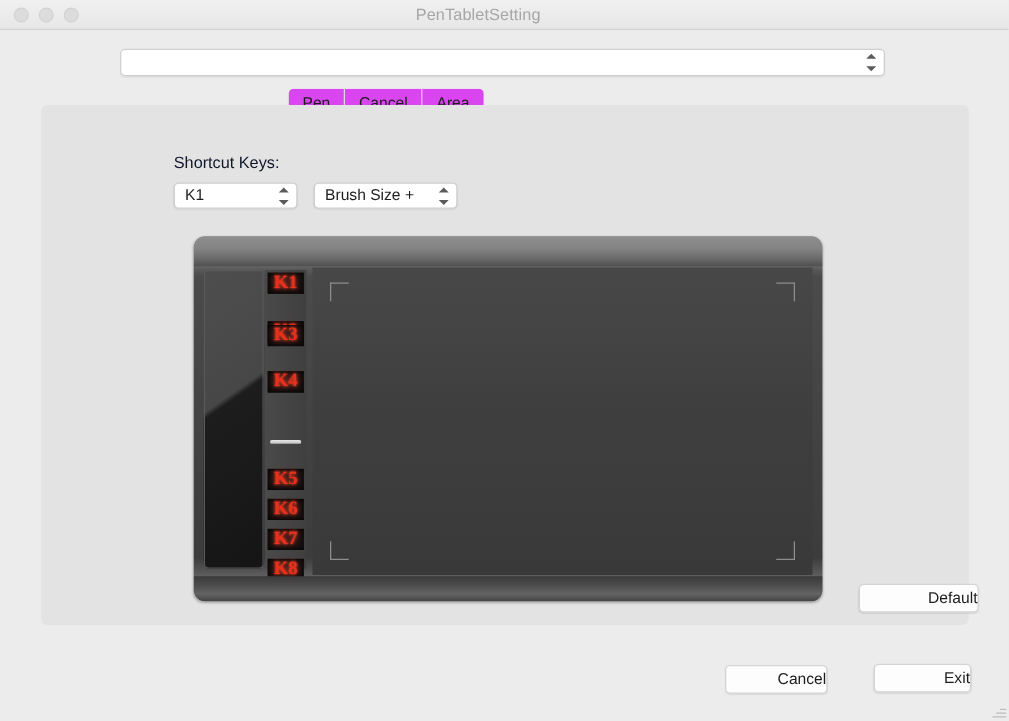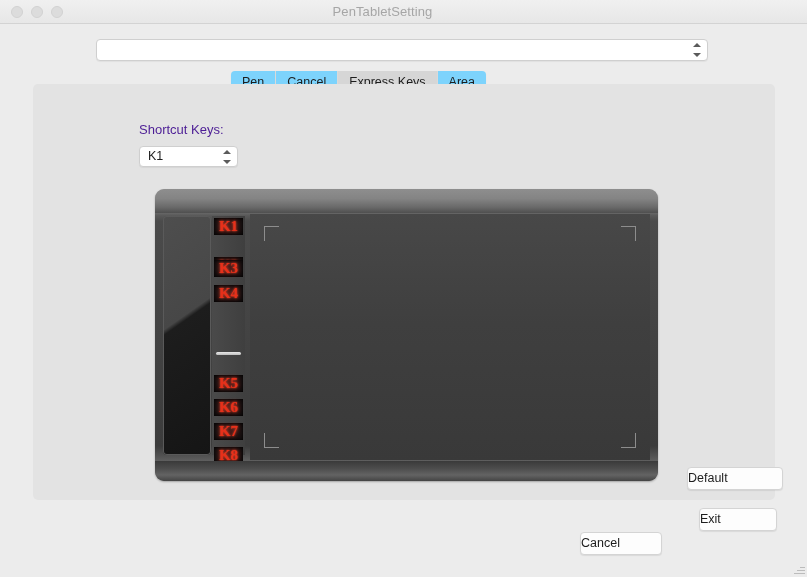--- a/index.html
+++ b/index.html
@@ -92,21 +92,21 @@
   .tabbar {
     position: absolute;
     left: 231px; top: 71px;
     height: 23px;
     display: flex;
     border-radius: 4px;
     overflow: hidden;
     box-shadow: 0 1px 1px rgba(0,0,0,0.10);
   }
   .tab {
-    background: #7dd3fc;
+    background: #d946ef;
     border-right: 1px solid #dadada;
     font-size: 12.5px;
     color: #1d1d1d;
     padding: 0 11px;
     line-height: 23px;
     white-space: nowrap;
   }
   .tab:last-child { border-right: none; }
   .tab.selected { background: #d6d6d6; }
 
@@ -116,21 +116,21 @@
     left: 33px; top: 84px;
     width: 742px; height: 416px;
     background: #e3e3e3;
     border-radius: 5px;
   }
 
   .shortcut-label {
     position: absolute;
     left: 139px; top: 122px;
     font-size: 13px;
-    color: #4c1d95;
+    color: #0f172a;
   }
 
   .dd {
     position: absolute;
     height: 21px;
     background: #ffffff;
     border: 1px solid #cfcfcf;
     border-radius: 4px;
     box-shadow: 0 1px 1px rgba(0,0,0,0.06);
   }
@@ -234,28 +234,28 @@
   .corner.br { right: 14px; bottom: 12px; border-right:1.5px solid #8d8d8d; border-bottom:1.5px solid #8d8d8d; }
 
   
   .btn {
     position: absolute;
     background: #fdfdfd;
     border: 1px solid #d4d4d4;
     border-radius: 4px;
     font-size: 12.5px;
     color: #1d1d1d;
-    text-align: left;
+    text-align: right;
     box-shadow: 0 1px 1px rgba(0,0,0,0.08);
     line-height: 21px;
     height: 23px;
   }
   #btn-default { left: 687px; top: 467px; width: 96px; height: 23px; }
   #btn-cancel  { left: 580px; top: 532px; width: 82px; height: 23px; }
-  #btn-exit    { left: 699px; top: 508px; width: 78px; height: 23px; }
+  #btn-exit    { left: 699px; top: 531px; width: 78px; height: 23px; }
 
   .resize-grip {
     position: absolute;
     right: 2px; bottom: 2px;
     width: 12px; height: 12px;
   }
   .resize-grip span {
     position: absolute;
     right: 0;
     height: 1px;
@@ -280,47 +280,53 @@
     <span class="combo-text"></span>
     <span class="chev">
       <i class="up"></i>
         <i class="down"></i>
     </span>
   </div>
 
   <div class="tabbar">
     <div class="tab">Pen</div>
     <div class="tab">Cancel</div>
-    <div class="tab selected">Express Keys</div>
     <div class="tab">Area</div>
   </div>
 
   <div class="panel"></div>
 
   <div class="shortcut-label">Shortcut Keys:</div>
 
   <div class="dd" id="dd-key">
     <span class="dd-text">K1</span>
     <span class="chev">
       <i class="up"></i>
         <i class="down"></i>
     </span>
   </div>
 
+  <div class="dd" id="dd-fn">
+    <span class="dd-text">Brush Size +</span>
+    <span class="chev">
+      <i class="up"></i>
+        <i class="down"></i>
+    </span>
+  </div>
 
   <div class="tablet">
     <div class="tablet-top"></div>
 
     <div class="side-pad"></div>
 
     <div class="key-strip">
       <div class="key" style="top:2px">K1</div>
       <div class="key" style="top:41px">K2</div>
       <div class="key" style="top:44px">K3</div>
-      <div class="key" style="top:69px">K4</div>
+      <div class="key" style="top:81px">K4</div>
 
       <div class="key-sep"></div>
 
       <div class="key" style="top:159px">K5</div>
       <div class="key" style="top:183px">K6</div>
       <div class="key" style="top:207px">K7</div>
       <div class="key" style="top:231px">K8</div>
     </div>
 
     <div class="active-area">

